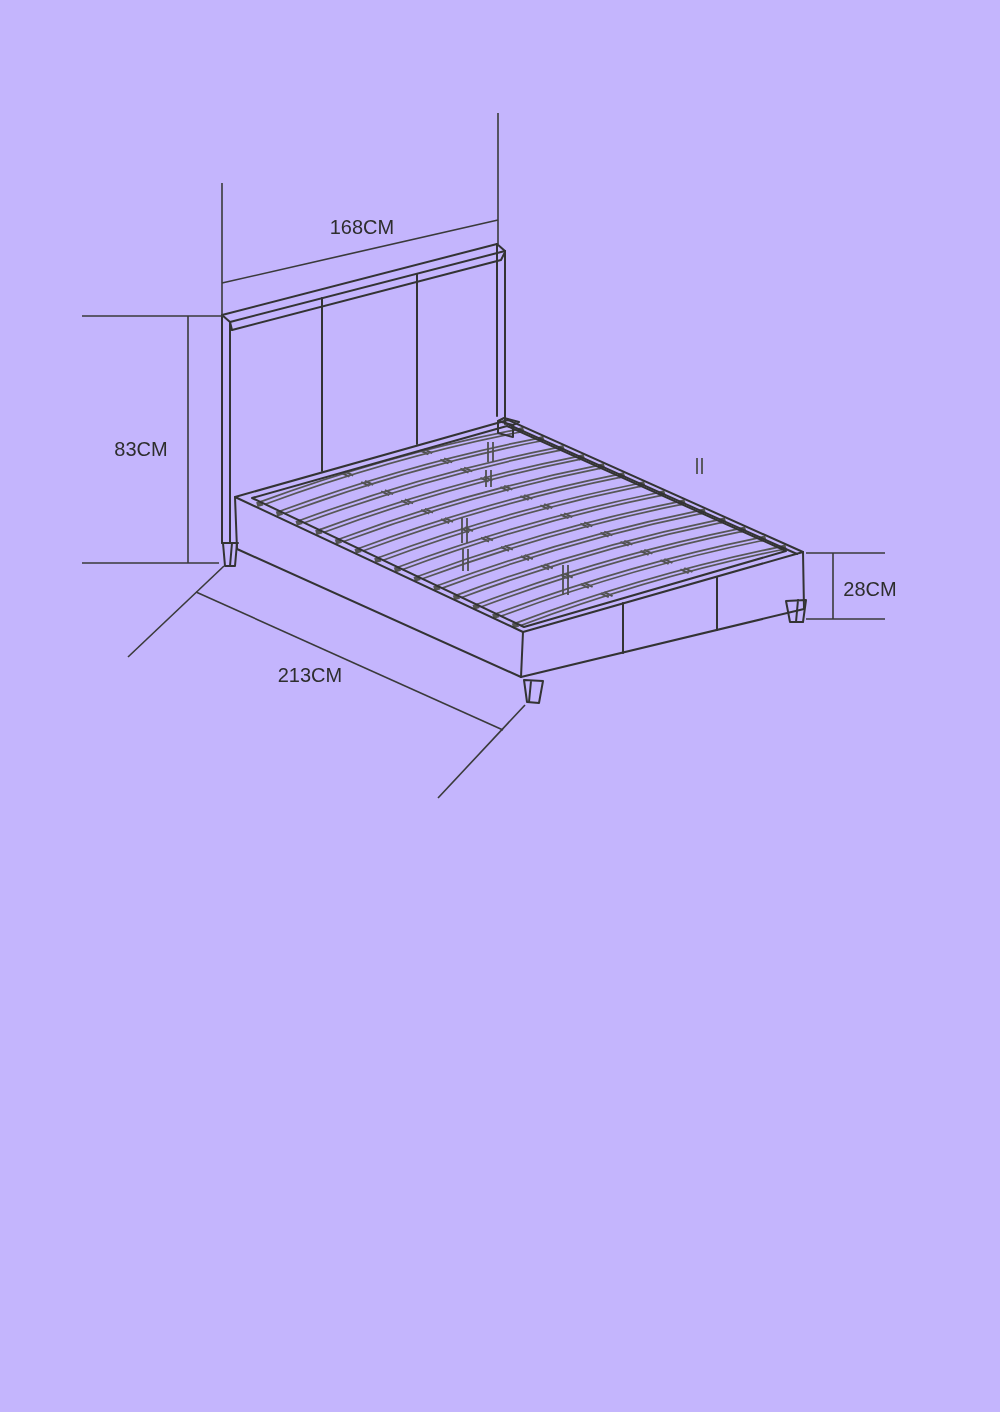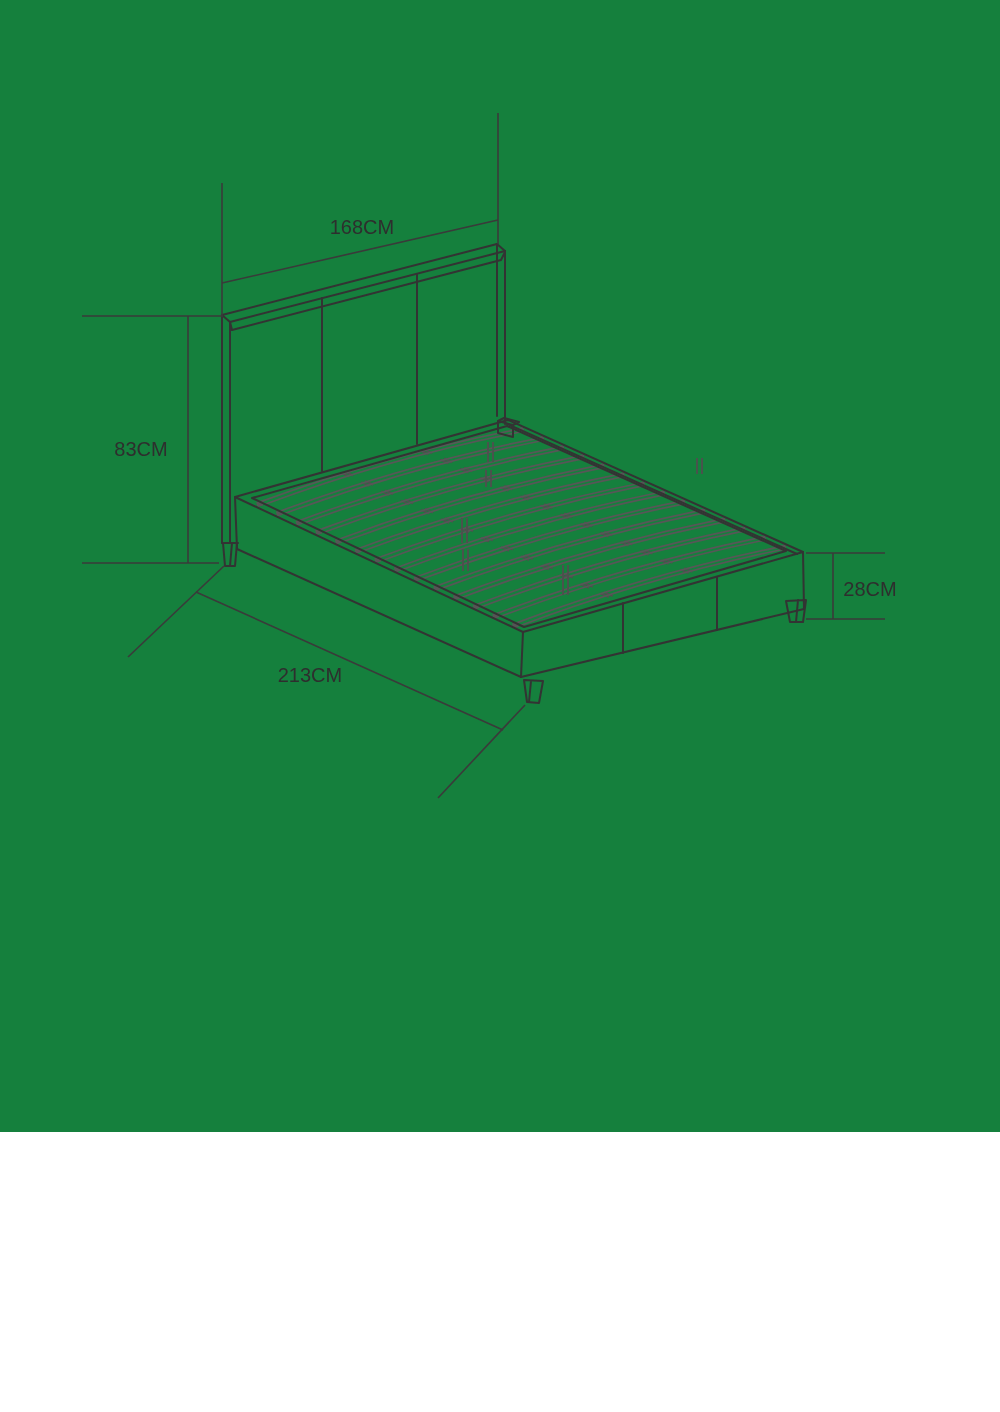--- a/index.html
+++ b/index.html
@@ -1,16 +1,16 @@
 <!DOCTYPE html>
 <html><head>
 <meta charset="utf-8">
 <style>
   html,body{margin:0;padding:0;background:#ffffff;}
-  .stage{position:relative;width:1000px;height:1132px;background:#15803d;overflow:hidden;
+  .stage{position:relative;width:1000px;height:1412px;background:#c4b5fd;overflow:hidden;
          font-family:"Liberation Sans", sans-serif;}
   svg{display:block;}
   .dimline{stroke:#3a3a3a;stroke-width:1.6;fill:none;stroke-linecap:butt;}
   .frame{stroke:#333333;stroke-width:2;fill:none;stroke-linejoin:round;stroke-linecap:round;}
   .slat{stroke:#575757;stroke-width:1.7;fill:none;}
   .rail{stroke:#4f4f4f;stroke-width:2;fill:none;stroke-dasharray:9 13;}
   .tick{stroke:#4f4f4f;stroke-width:1.8;fill:none;}
   .nub{stroke:#555555;stroke-width:5;fill:none;}
   .dimtext{fill:#2e2e2e;font-size:20px;font-family:"Liberation Sans", sans-serif;}
 </style>

